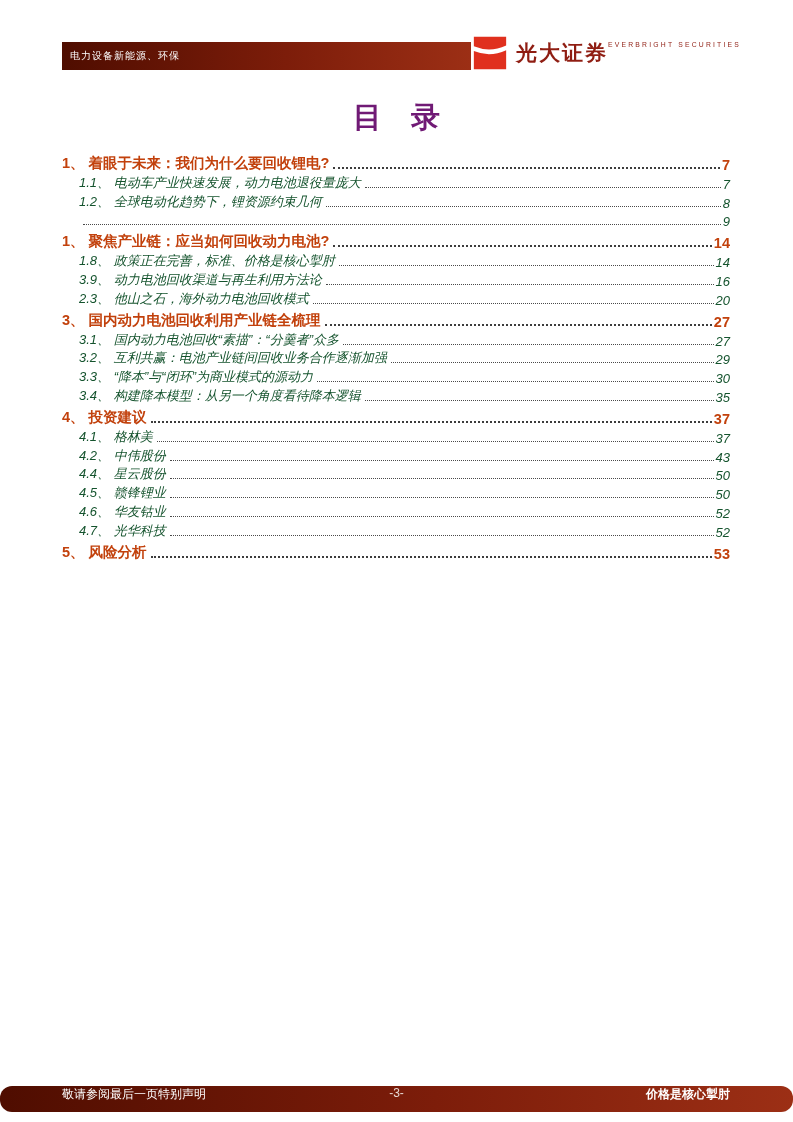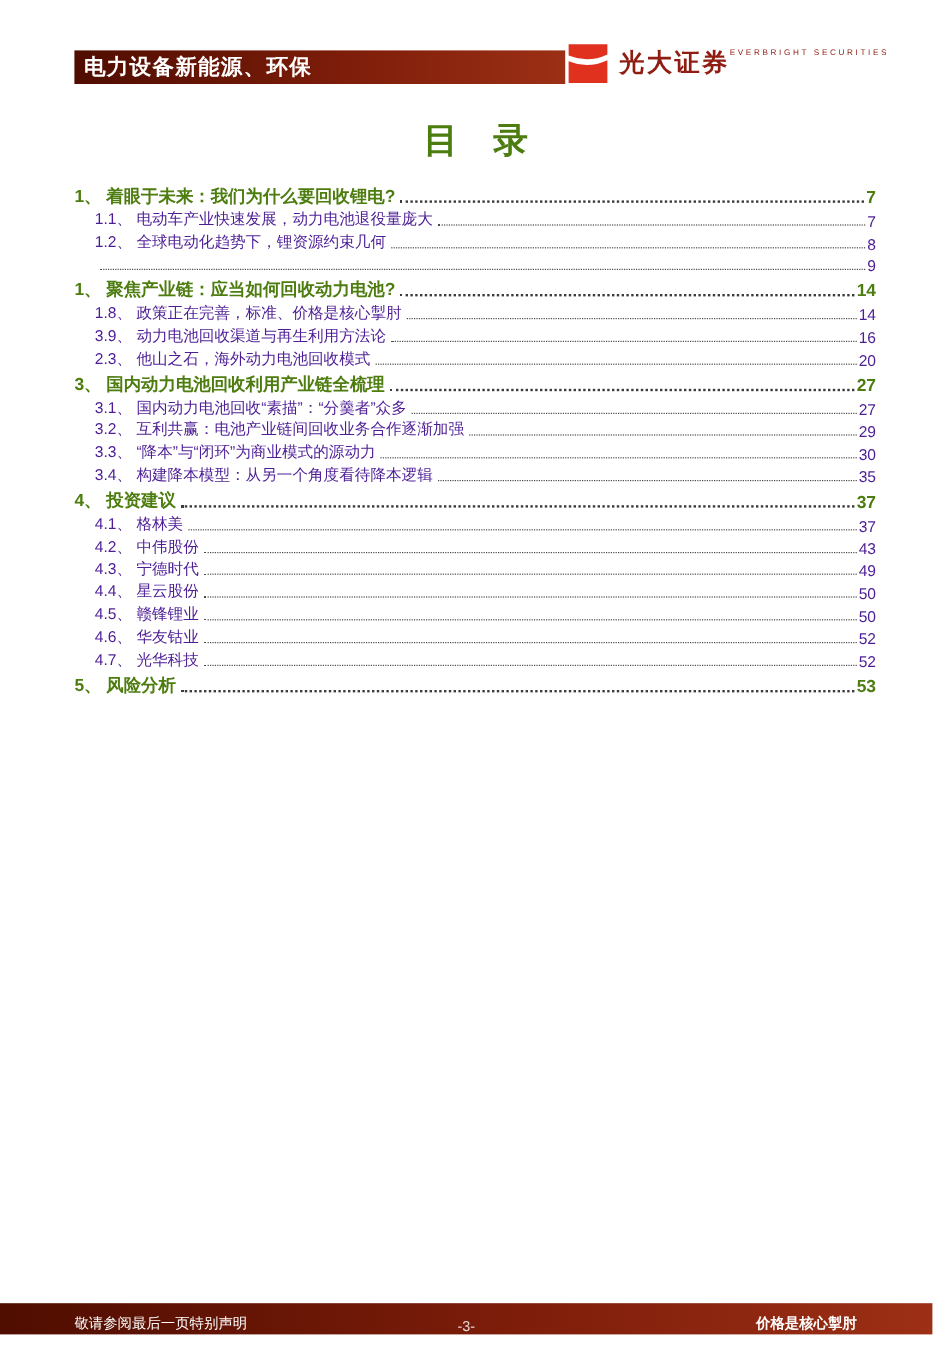--- a/index.html
+++ b/index.html
@@ -28,22 +28,22 @@
     width: 556px;
     height: 28px;
     margin-top: 8px;
     background: linear-gradient(to right, #4f0d00, #7d1d0a 55%, #9c2f15);
     display: flex;
     align-items: center;
     padding-left: 8px;
   }
   .header-bar-label {
     color: #ffffff;
-    font-weight: bold;
-    font-size: 18px;
+    font-weight: normal;
+    font-size: 10px;
     letter-spacing: 1px;
   }
   .logo {
     display: flex;
     align-items: center;
     gap: 7px;
   }
   .logo-icon svg { width: 38px; height: 38px; display: block; }
   .logo-text { display: flex; flex-direction: row; align-items: flex-start; }
   .logo-name {
@@ -61,69 +61,71 @@
     white-space: nowrap;
   }
 
   
   .doc-title {
     position: absolute;
     top: 98px;
     left: 0;
     right: 0;
     text-align: center;
-    color: #4d7c0f;
+    color: #701a75;
     font-size: 29px;
     font-weight: bold;
   }
 
   
   .toc {
     position: absolute;
     top: 151px;
     left: 62px;
     right: 63px;
   }
   .toc-row { display: flex; align-items: flex-end; }
   .toc-row.level-1 {
     font-size: 14.5px;
     font-weight: bold;
-    color: #4d7c0f;
+    color: #c2410c;
     height: 21px;
     margin-top: 1px;
     justify-content: space-between;
   }
   .toc-row.level-2 {
     font-size: 13px;
-    color: #4c1d95;
+    color: #14532d;
     height: 18.8px;
     padding-left: 17px;
+    font-style: italic;
   }
   .toc-label { white-space: nowrap; }
   .toc-leader {
     flex: 1;
     margin: 0 2px 4px 4px;
     border-bottom: 2px dotted #3c3c3c;
   }
   .toc-row.level-2 .toc-leader { border-bottom-width: 1.5px; border-bottom-color: #4a4a4a; }
   .toc-page { white-space: nowrap; }
 
   
   .footer {
     position: absolute;
     left: 0;
-    right: 16px;
+    right: 0;
     bottom: 10px;
     height: 26px;
     background: linear-gradient(to right, #4f0d00, #7d1d0a 55%, #9c2f15);
     display: flex;
-    align-items: flex-end;
+    align-items: flex-start;
     justify-content: space-between;
     color: #ffffff;
     font-size: 12px;
+    border-radius: 12px;
   }
   .footer-left { margin-left: 62px; }
   .footer-center {
     position: absolute;
     left: 0; right: 0;
     text-align: center;
     color: #e8d9d4;
   }
   .footer-right { margin-right: 63px; font-weight: bold; }
 </style>
@@ -241,25 +243,20 @@
       <span class="toc-leader"></span>
       <span class="toc-page">37</span>
     </div>
 
     <div class="toc-row level-2">
       <span class="toc-label">4.2、 中伟股份</span>
       <span class="toc-leader"></span>
       <span class="toc-page">43</span>
     </div>
 
-    <div class="toc-row level-2">
-      <span class="toc-label">4.3、 宁德时代</span>
-      <span class="toc-leader"></span>
-      <span class="toc-page">49</span>
-    </div>
 
     <div class="toc-row level-2">
       <span class="toc-label">4.4、 星云股份</span>
       <span class="toc-leader"></span>
       <span class="toc-page">50</span>
     </div>
 
     <div class="toc-row level-2">
       <span class="toc-label">4.5、 赣锋锂业</span>
       <span class="toc-leader"></span>

